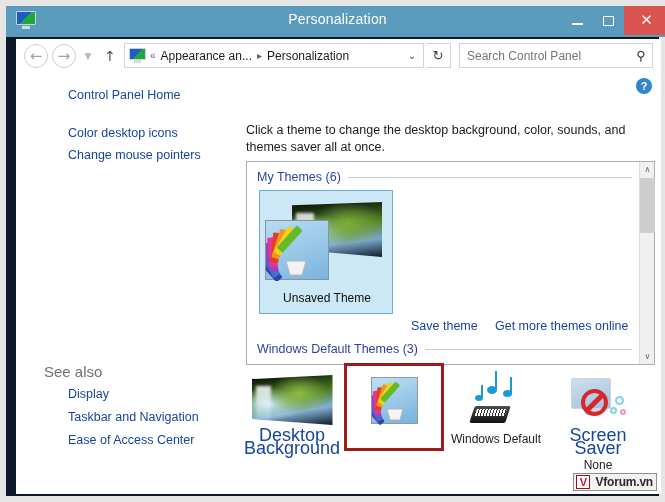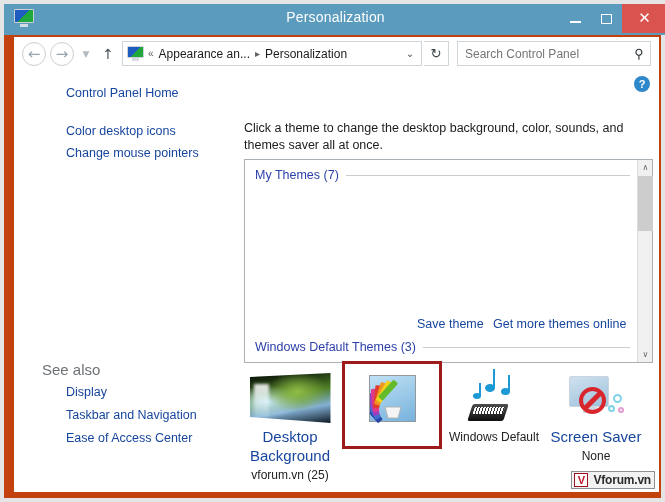--- a/index.html
+++ b/index.html
@@ -7,22 +7,22 @@
     width: 665px; height: 502px;
     font-family: "Liberation Sans", sans-serif;
     overflow: hidden;
     background: #4c8fb5;
   }
 
   
   #window {
     position: absolute; left: 0; top: 0;
     width: 665px; height: 502px;
-    background: #c2410c;
-    border: 4px solid #e5e5e5;
+    background: #0f172a;
+    border: 6px solid #e5e5e5;
   }
 
   
   #titlebar {
     position: absolute; left: 0; top: 0;
     width: 663px; height: 31px;
     background: #5b9bbd;
   }
   #title-icon {
     position: absolute; left: 10px; top: 5px;
@@ -222,21 +222,21 @@
   }
   .theme-label {
     position: absolute; left: 0; bottom: 8px;
     width: 134px; text-align: center;
     font-size: 12px; color: #0c0c0c;
   }
 
   .theme-action {
     position: absolute; font-size: 12.5px; color: #16459e;
   }
-  #act-save { left: 172px; top: 157px; }
+  #act-save { left: 164px; top: 157px; }
   #act-more { left: 248px; top: 157px; }
 
   
   #tb-scroll {
     position: absolute; right: 0; top: 0;
     width: 15px; height: 202px;
     background: #f0f0f0; border-left: 1px solid #dcdcdc;
   }
   .sb-arrow {
     position: absolute; left: 0; width: 15px; height: 15px;
@@ -257,21 +257,21 @@
   }
   #opt-desktop { left: 4px;   top: 299px; }
   #opt-color   { left: 106px; top: 299px; }
   #opt-sounds  { left: 208px; top: 299px; }
   #opt-screen  { left: 310px; top: 299px; }
 
   .opt-icon-holder {
     height: 58px; display: flex; align-items: center; justify-content: center;
   }
   .opt-title {
-    font-size: 15px; color: #16459e; line-height: 19px;
+    font-size: 18px; color: #16459e; line-height: 13px;
   }
   .opt-status {
     font-size: 12px; color: #222; margin-top: 3px; line-height: 15px;
   }
 
   
   .icon-wallpaper {
     width: 81px; height: 50px; position: relative;
     background:
       radial-gradient(ellipse at 58% 38%, #8fbd45 0%, rgba(143,189,69,0) 46%),
@@ -459,24 +459,45 @@
       <a class="nav-link" id="nav-ease">Ease of Access Center</a>
     </div>
 
     <div id="mainpane">
       <div id="page-sub">Click a theme to change the desktop background, color, sounds, and themes saver all at once.</div>
 
       <div id="themebox">
         <div id="themebox-inner">
 
           <div class="group-head" id="grp-my">
-            <span class="gh-text">My Themes (7)</span>
+            <span class="gh-text">My Themes (6)</span>
             <span class="gh-rule"></span>
           </div>
 
+          <div class="theme-tile">
+            <div class="theme-thumb-wrap">
+              <div class="thumb-photo"></div>
+              <div class="thumb-color">
+                <svg viewBox="0 0 64 60" width="64" height="60">
+                  <g transform="translate(30,44)">
+                    <rect x="-26" y="-30" width="8" height="30" rx="1.5" fill="#2746a8" transform="rotate(-42)"></rect>
+                    <rect x="-26" y="-30" width="8" height="30" rx="1.5" fill="#3f6fd0" transform="rotate(-30)"></rect>
+                    <rect x="-26" y="-30" width="8" height="30" rx="1.5" fill="#9a3fc0" transform="rotate(-18)"></rect>
+                    <rect x="-26" y="-30" width="8" height="30" rx="1.5" fill="#e03a8f" transform="rotate(-6)"></rect>
+                    <rect x="-26" y="-30" width="8" height="30" rx="1.5" fill="#e23c2e" transform="rotate(6)"></rect>
+                    <rect x="-26" y="-30" width="8" height="30" rx="1.5" fill="#f0951f" transform="rotate(18)"></rect>
+                    <rect x="-26" y="-30" width="8" height="30" rx="1.5" fill="#f2d11a" transform="rotate(30)"></rect>
+                    <rect x="-26" y="-30" width="8" height="30" rx="1.5" fill="#63bb2a" transform="rotate(42)"></rect>
+                    <path d="M-10,-4 L10,-4 L6,10 L-6,10 Z" fill="#f2f2f2" stroke="#b8b8b8" stroke-width="1"></path>
+                  </g>
+                </svg>
+              </div>
+            </div>
+            <div class="theme-label">Unsaved Theme</div>
+          </div>
 
           <a class="theme-action" id="act-save">Save theme</a>
           <a class="theme-action" id="act-more">Get more themes online</a>
 
           <div class="group-head" id="grp-def">
             <span class="gh-text">Windows Default Themes (3)</span>
             <span class="gh-rule"></span>
           </div>
         </div>
 
@@ -485,21 +506,20 @@
           <div id="sb-thumb"></div>
           <div class="sb-arrow" id="sb-down">∨</div>
         </div>
       </div>
 
       <div class="opt" id="opt-desktop">
         <div class="opt-icon-holder">
           <div class="icon-wallpaper"></div>
         </div>
         <div class="opt-title">Desktop Background</div>
-        <div class="opt-status">vforum.vn (25)</div>
       </div>
 
       <div class="opt" id="opt-color">
         <div id="color-highlight"></div>
         <div class="opt-icon-holder" style="position:relative;">
           <div class="icon-colorsq">
             <svg viewBox="0 0 47 47" width="47" height="47">
               <g transform="translate(23,34)">
                 <rect x="-20" y="-23" width="6.2" height="23" rx="1.2" fill="#2746a8" transform="rotate(-42)"></rect>
                 <rect x="-20" y="-23" width="6.2" height="23" rx="1.2" fill="#3f6fd0" transform="rotate(-30)"></rect>

